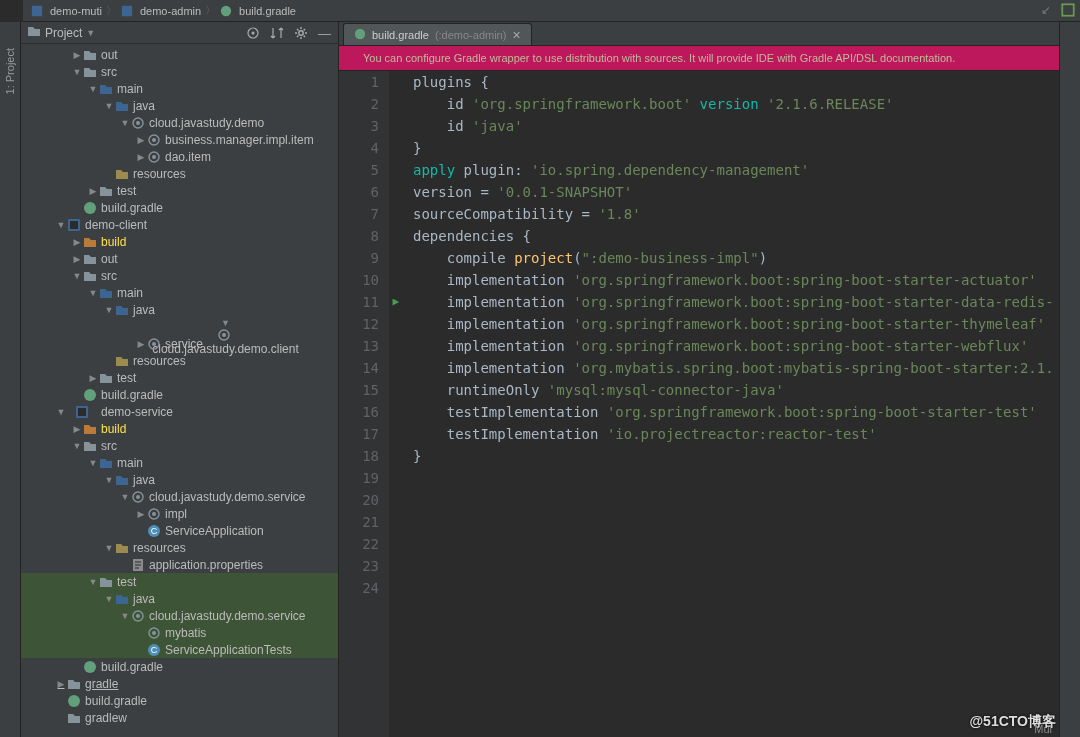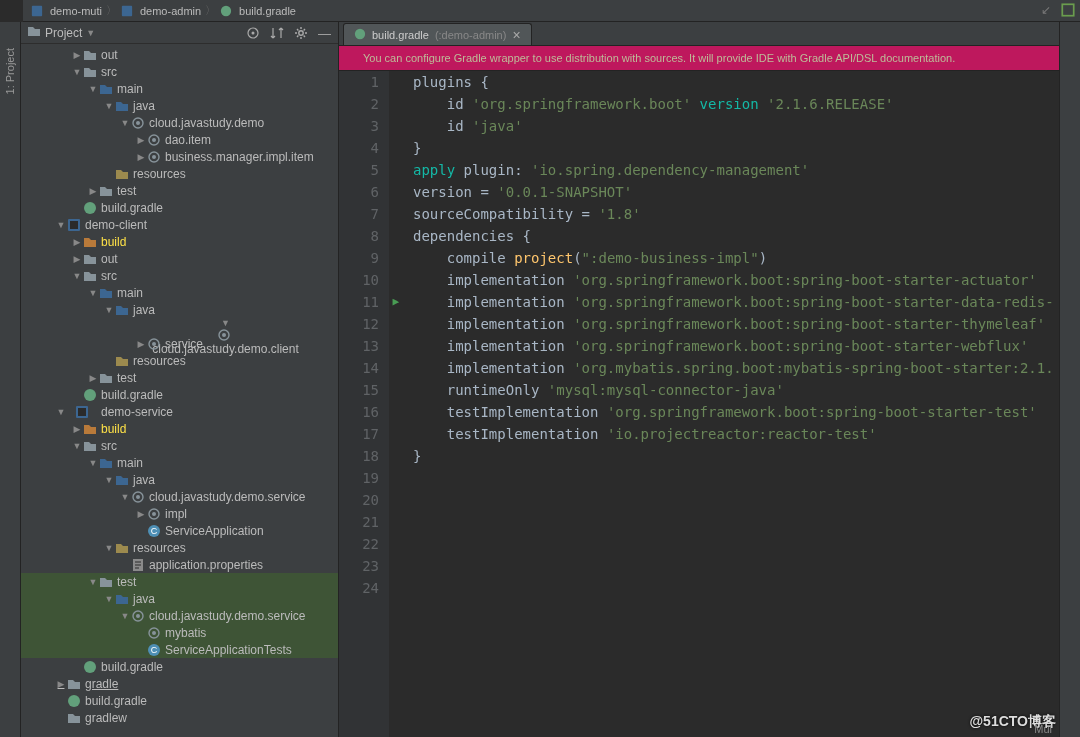--- a/index.html
+++ b/index.html
@@ -164,31 +164,31 @@
           <span class="label">cloud.javastudy.demo</span>
         </div>
         <div class="row" style="padding-left: 114px;">
           <span class="arrow collapsed"></span>
           <span class="icon">
             <svg viewBox="0 0 14 14">
               <circle cx="7" cy="7" r="5" fill="none" stroke="#87939a" stroke-width="1.4"></circle>
               <circle cx="7" cy="7" r="2" fill="#87939a"></circle>
             </svg>
           </span>
+          <span class="label">business.manager.impl.item</span>
+        </div>
+        <div class="row" style="padding-left: 114px;">
+          <span class="arrow collapsed"></span>
+          <span class="icon">
+            <svg viewBox="0 0 14 14">
+              <circle cx="7" cy="7" r="5" fill="none" stroke="#87939a" stroke-width="1.4"></circle>
+              <circle cx="7" cy="7" r="2" fill="#87939a"></circle>
+            </svg>
+          </span>
           <span class="label">dao.item</span>
-        </div>
-        <div class="row" style="padding-left: 114px;">
-          <span class="arrow collapsed"></span>
-          <span class="icon">
-            <svg viewBox="0 0 14 14">
-              <circle cx="7" cy="7" r="5" fill="none" stroke="#87939a" stroke-width="1.4"></circle>
-              <circle cx="7" cy="7" r="2" fill="#87939a"></circle>
-            </svg>
-          </span>
-          <span class="label">business.manager.impl.item</span>
         </div>
         <div class="row" style="padding-left: 82px;">
           <span class="arrow none"></span>
           <span class="icon">
             <svg viewBox="0 0 14 14">
               <path d="M1 3h5l2 2h5v7H1z" fill="#9c8a4e"></path>
             </svg>
           </span>
           <span class="label">resources</span>
         </div>

